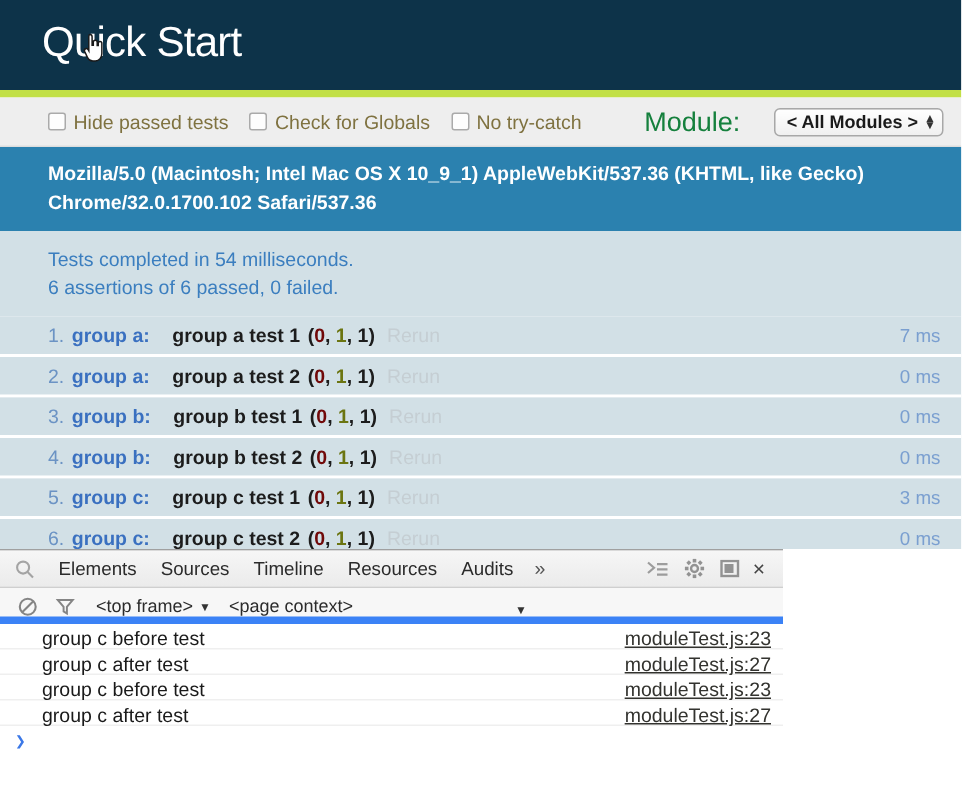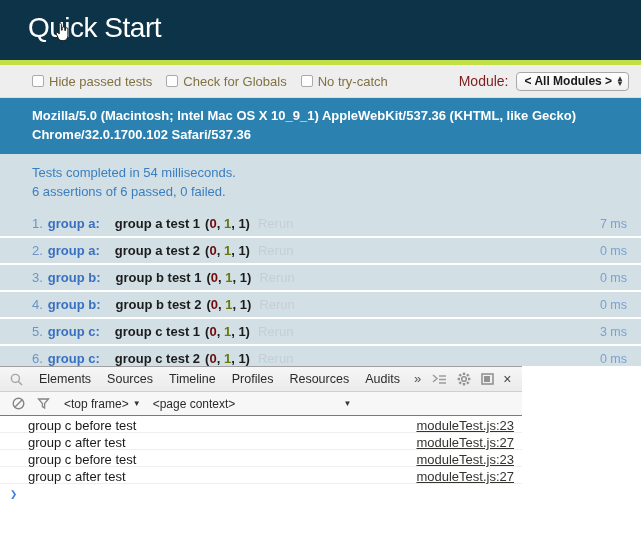--- a/index.html
+++ b/index.html
@@ -85,23 +85,23 @@
     box-sizing: border-box;
   }
   .check-label { color: #7f7240; font-size: 13px; }
 
   .module-wrap {
     display: flex;
     align-items: center;
     margin-right: 2px;
   }
   .module-label {
-    color: #7f1d1d;
-    font-size: 14px;
-    margin-right: 7px;
+    color: #15803d;
+    font-size: 18px;
+    margin-right: 22px;
   }
   .module-select {
     border: 1px solid #a8a8a8;
     border-radius: 4px;
     background: linear-gradient(#ffffff, #f0f0f0);
     font-size: 12px;
     font-weight: bold;
     color: #1a1a1a;
     padding: 2px 4px 2px 8px;
     display: flex;
@@ -236,24 +236,24 @@
   }
   .dt-close {
     font-size: 14px;
     color: #444;
     padding: 0 6px 0 3px;
     line-height: 24px;
   }
 
   .dt-filterbar {
     display: flex;
-    align-items: center;
+    align-items: flex-end;
     height: 24px;
     background: #f7f7f7;
-    border-bottom: 1px solid #3b82f6;
+    border-bottom: 5px solid #3b82f6;
     padding: 0 6px;
     box-sizing: border-box;
     font-size: 12px;
     color: #2b2b2b;
   }
   .fb-icon {
     padding: 0 6px;
     display: flex;
     align-items: center;
     opacity: 0.7;
@@ -408,21 +408,20 @@
   <div class="dt-tabbar">
     <span class="dt-search-icon">
       <svg width="13" height="13" viewBox="0 0 13 13">
         <circle cx="5.4" cy="5.4" r="4" fill="none" stroke="#666" stroke-width="1.4"></circle>
         <line x1="8.4" y1="8.4" x2="12" y2="12" stroke="#666" stroke-width="1.4"></line>
       </svg>
     </span>
     <span class="dt-tab">Elements</span>
     <span class="dt-tab">Sources</span>
     <span class="dt-tab">Timeline</span>
-    <span class="dt-tab">Profiles</span>
     <span class="dt-tab">Resources</span>
     <span class="dt-tab">Audits</span>
     <span class="dt-more">»</span>
     <span class="dt-spacer"></span>
     <span class="dt-icon-btn">
       <svg width="15" height="13" viewBox="0 0 15 13">
         <path d="M1 2 L5 5.5 L1 9" fill="none" stroke="#666" stroke-width="1.5"></path>
         <line x1="7" y1="3" x2="14" y2="3" stroke="#666" stroke-width="1.5"></line>
         <line x1="7" y1="6.5" x2="14" y2="6.5" stroke="#666" stroke-width="1.5"></line>
         <line x1="7" y1="10" x2="14" y2="10" stroke="#666" stroke-width="1.5"></line>

